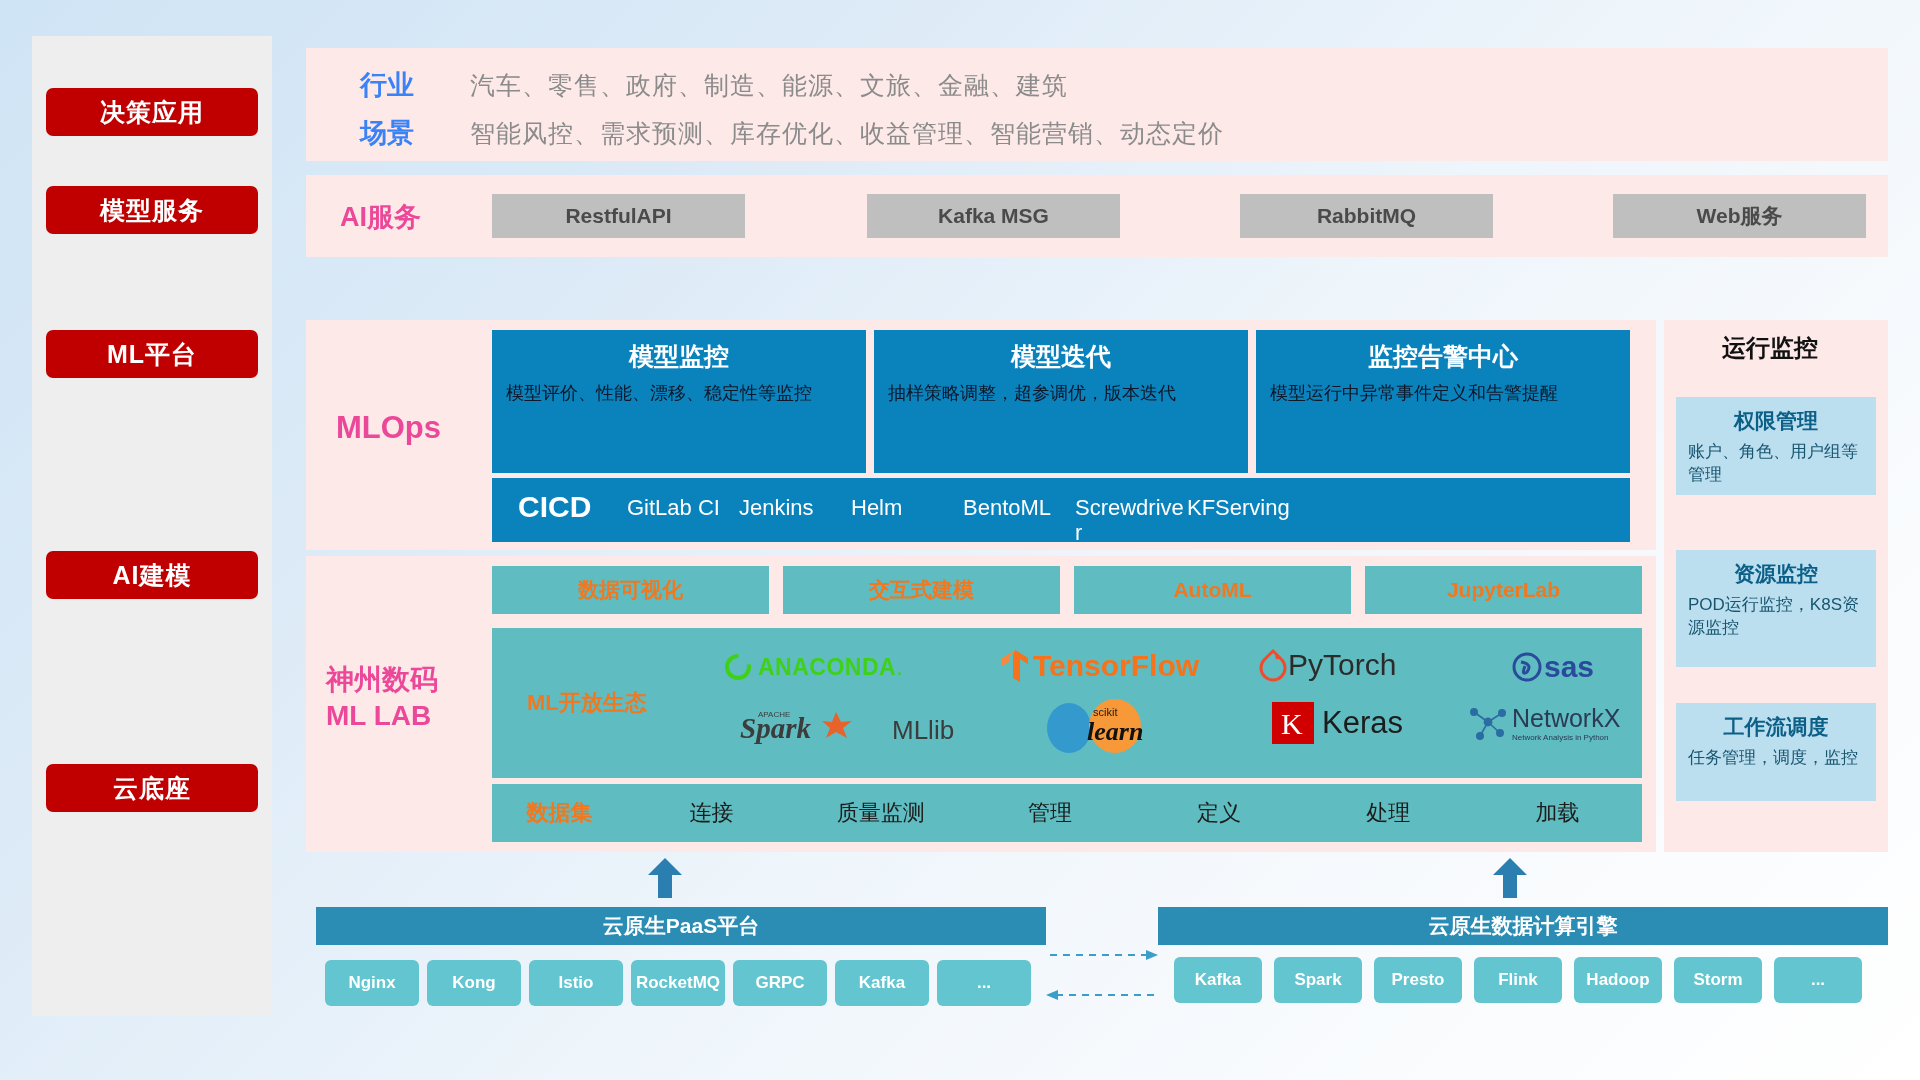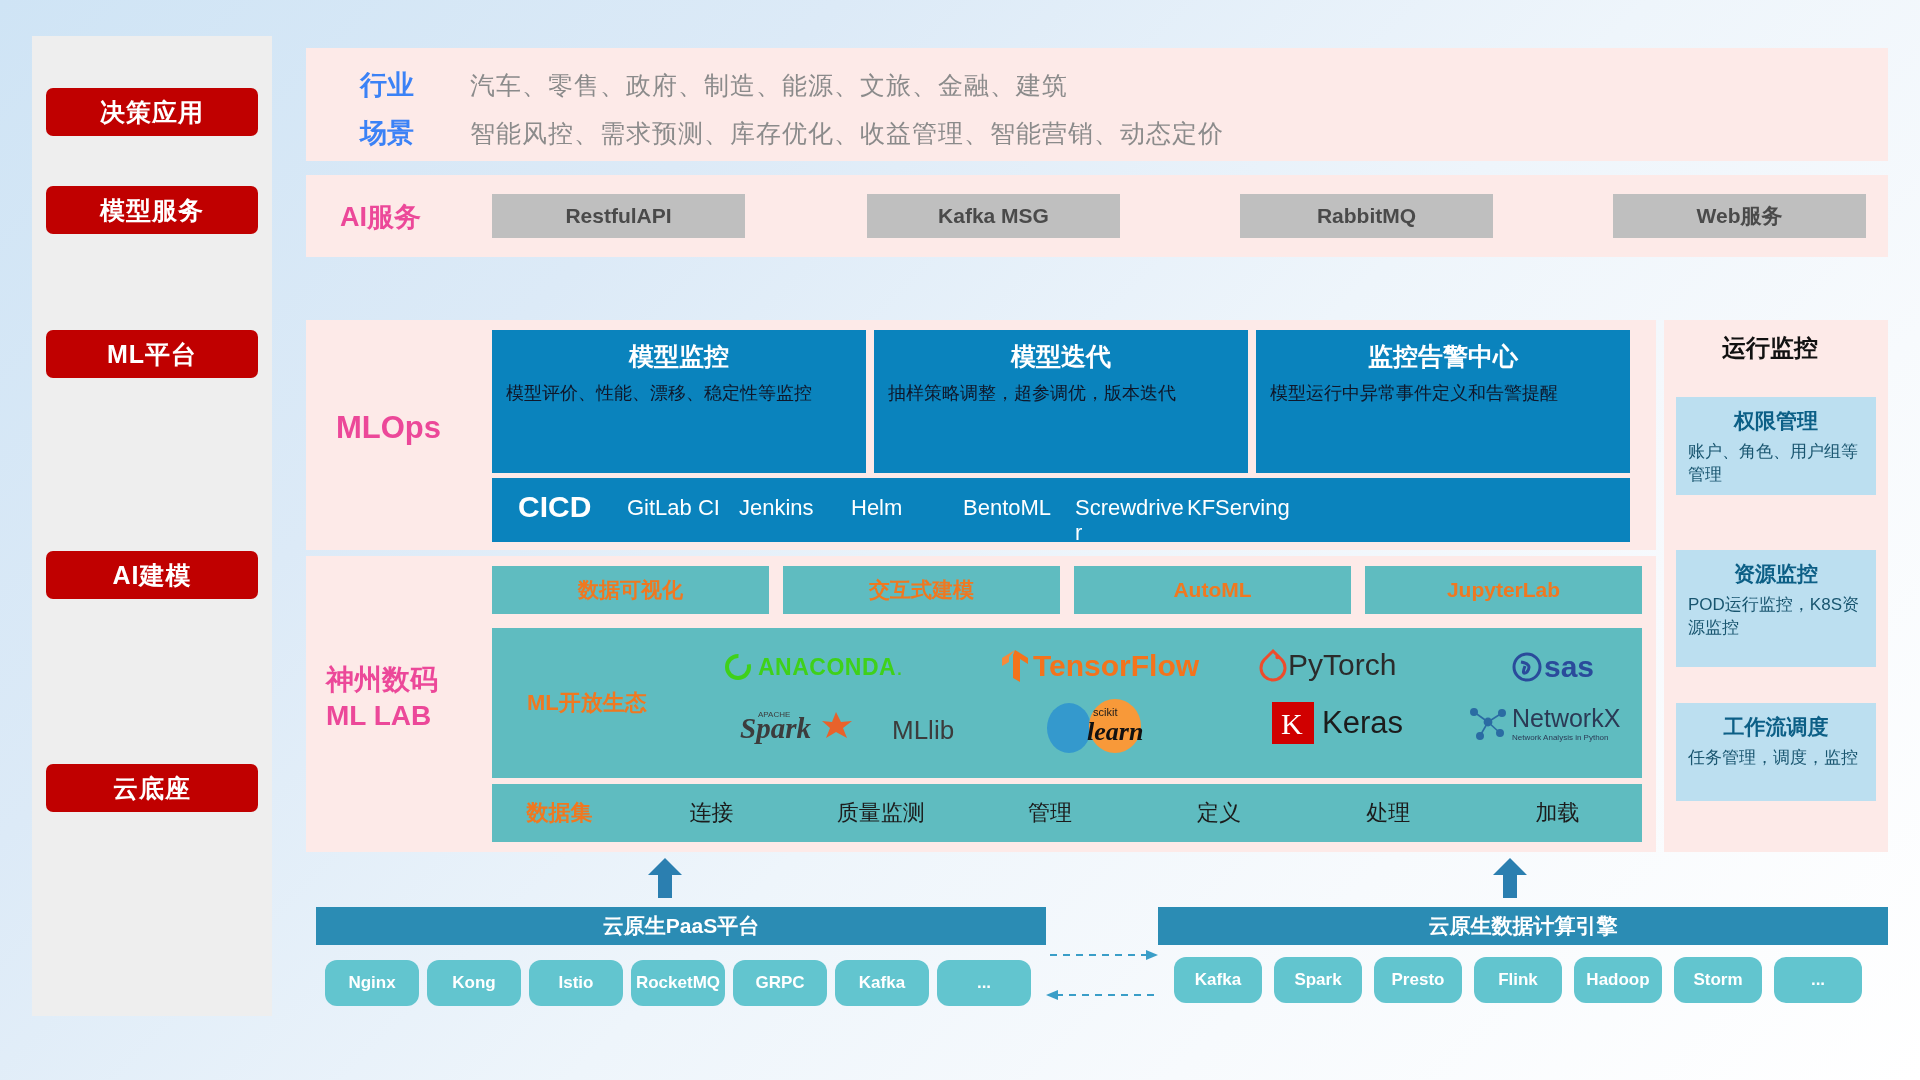--- a/index.html
+++ b/index.html
@@ -90,21 +90,21 @@
   
   .cbar {
     position:absolute; height:38px; background:#2b8cb4; color:#fff;
     display:flex; align-items:center; justify-content:center;
     font-size:21px; font-weight:bold;
   }
   .cchip {
     position:absolute; height:46px; background:#62c5cf; color:#fff;
     display:flex; align-items:center; justify-content:center;
     font-size:17px; font-weight:bold; line-height:1.05; text-align:center;
-    padding:0 3px; border-radius:12px;
+    padding:0 3px; border-radius:6px;
   }
   .uparrow { position:absolute; width:34px; height:40px; }
 
   
   .logo { position:absolute; display:flex; align-items:center; }
   .ltext { font-weight:bold; white-space:nowrap; }
 </style>
 </head>
 <body>
 

